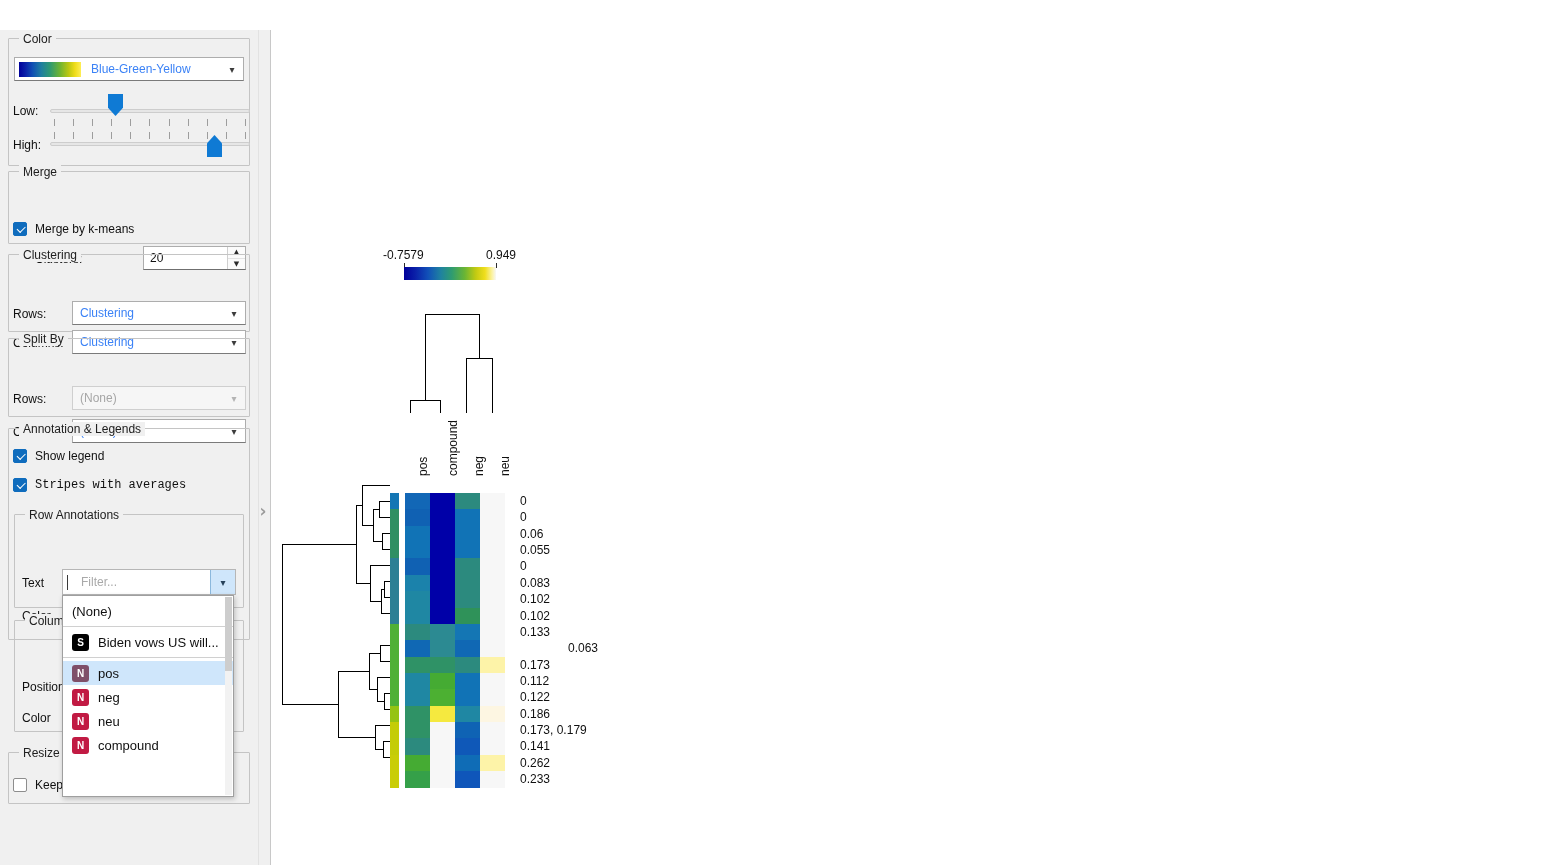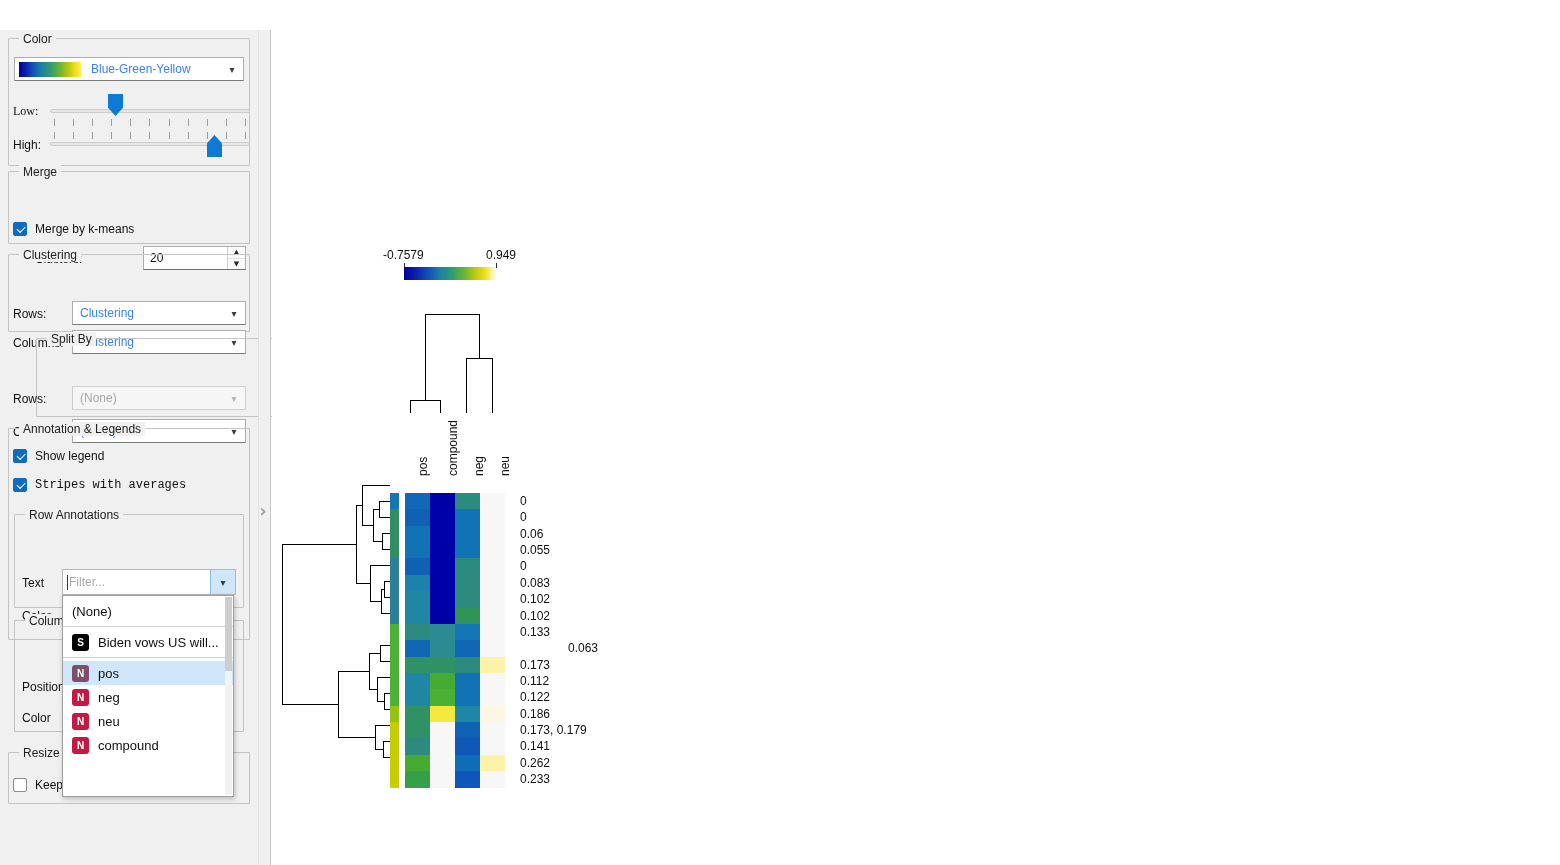--- a/index.html
+++ b/index.html
@@ -125,21 +125,21 @@
     font-size:7px; color:#2a2a2a; background:#fbfbfb; font-family:"DejaVu Sans", sans-serif;
   }
   .spin .sbtns span:first-child { border-bottom:1px solid #e3e3e3; }
 
   
   .filterfield {
     position:absolute; box-sizing:border-box; height:26px; display:flex;
     background:#ffffff; border:1px solid #b6b6b6;
   }
   .filterfield .fin {
-    flex:1; display:flex; align-items:center; padding-left:6px;
+    flex:1; display:flex; align-items:center; padding-left:18px;
     font-size:12px; color:#a9a9a9; position:relative;
   }
   .filterfield .fin::before {
     content:""; position:absolute; left:4px; top:5px; width:1px; height:15px; background:#3a3a3a;
   }
   .filterfield .fbtn {
     width:24px; background:#cfe6fb; border-left:1px solid #8bb8dd;
     display:flex; align-items:center; justify-content:center;
     color:#26415a; font-size:10px; font-family:"DejaVu Sans", sans-serif;
   }
@@ -194,21 +194,21 @@
 
     <div class="group" style="left:8px; top:8px; width:242px; height:128px;">
       <span class="legend">Color</span>
     </div>
     <div class="combo" style="left:14px; top:27px; width:230px;">
       <span class="gradient-swatch"></span>
       <span class="ctext" style="padding-left:10px;">Blue-Green-Yellow</span>
       <span class="carrow">▾</span>
     </div>
 
-    <span class="lbl" style="left:13px; top:74px;font-family:Liberation Serif, serif;">Low:</span>
+    <span class="lbl" style="left:13px; top:74px;">Low:</span>
     <div class="slider-track" style="left:50px; top:79px; width:200px;"></div>
     <div class="slider-handle" style="left:108px; top:64px;"></div>
     <div class="ticks" style="left:54px; top:89px; width:192px;">
       <i></i>
         <i></i>
         <i></i>
         <i></i>
         <i></i>
         <i></i>
         <i></i>
@@ -258,21 +258,21 @@
     <div class="combo" style="left:72px; top:271px; width:174px;">
       <span class="ctext">Clustering</span>
       <span class="carrow">▾</span>
     </div>
     <span class="lbl" style="left:13px; top:306px;">Columns:</span>
     <div class="combo" style="left:72px; top:300px; width:174px;">
       <span class="ctext">Clustering</span>
       <span class="carrow">▾</span>
     </div>
 
-    <div class="group" style="left:8px; top:308px; width:242px; height:79px;margin-left:28px;">
+    <div class="group" style="left:8px; top:308px; width:242px; height:79px;">
       <span class="legend">Split By</span>
     </div>
     <span class="lbl" style="left:13px; top:362px;">Rows:</span>
     <div class="combo disabled" style="left:72px; top:356px; width:174px;">
       <span class="ctext">(None)</span>
       <span class="carrow">▾</span>
     </div>
     <span class="lbl" style="left:13px; top:395px;">Columns:</span>
     <div class="combo" style="left:72px; top:389px; width:174px;">
       <span class="ctext">(None)</span>

